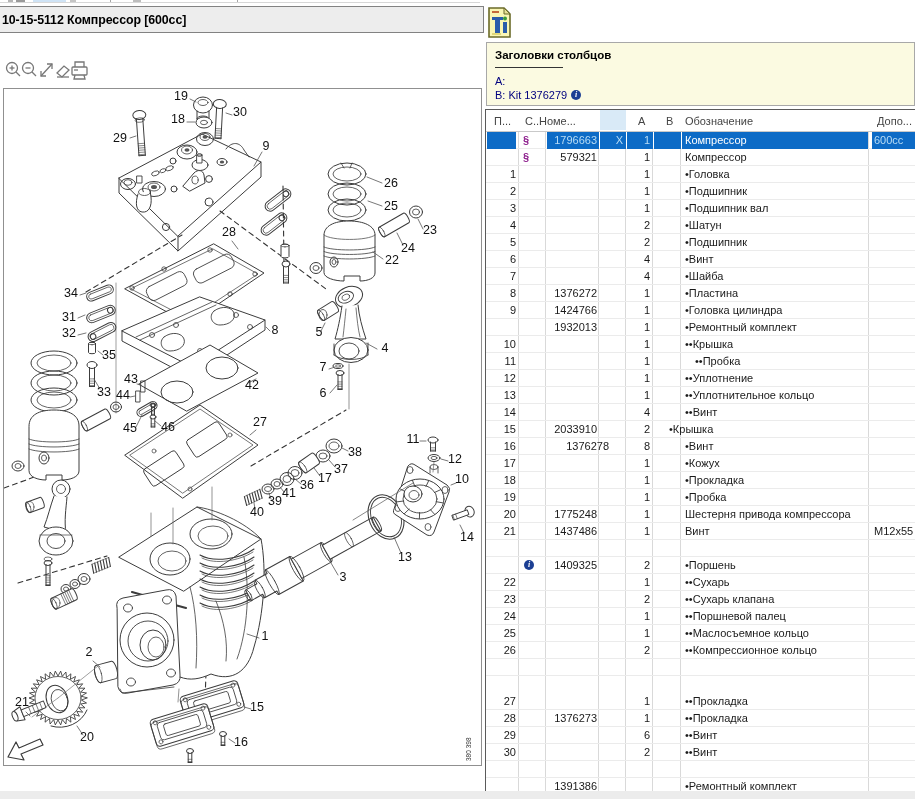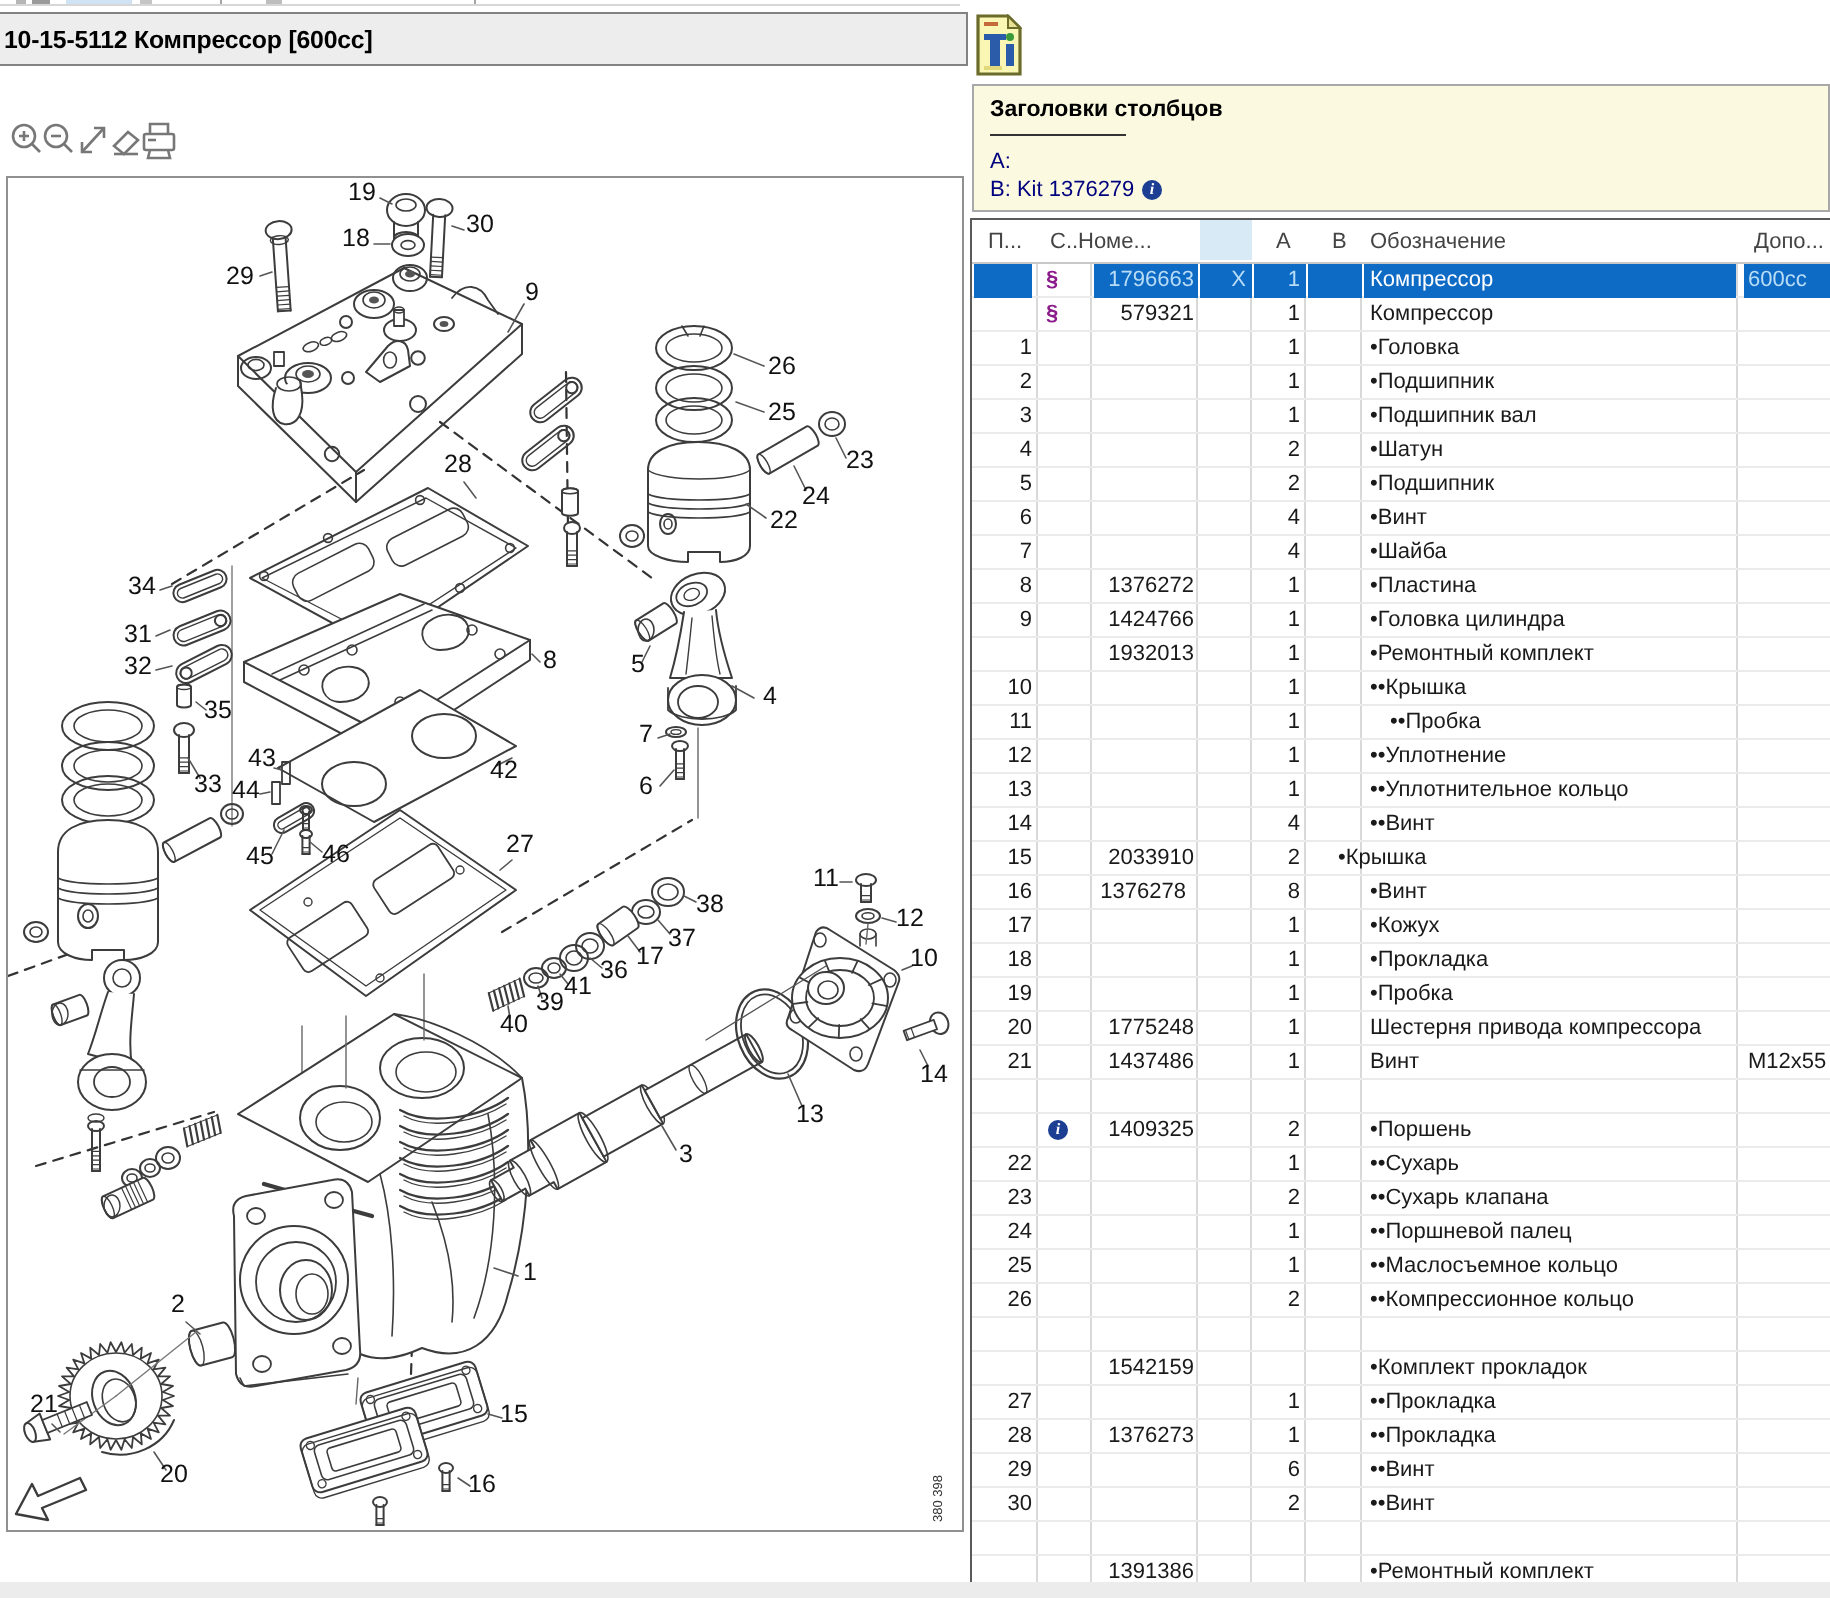--- a/index.html
+++ b/index.html
@@ -758,21 +758,21 @@
       <span class="ce" style="left:199px;color:#1a1a1a">••Винт</span>
     </div>
     <div class="tr" style="top:311px">
       <span class="ce r" style="left:1px;width:29px;color:#1a1a1a">15</span>
       <span class="ce r" style="left:60px;width:51px;color:#1a1a1a">2033910</span>
       <span class="ce r" style="left:140px;width:24px;color:#1a1a1a">2</span>
       <span class="ce" style="left:183px;color:#1a1a1a">•Крышка</span>
     </div>
     <div class="tr" style="top:328px">
       <span class="ce r" style="left:1px;width:29px;color:#1a1a1a">16</span>
-      <span class="ce r" style="left:56px;width:51px;color:#1a1a1a">1376278</span>
+      <span class="ce r" style="left:72px;width:51px;color:#1a1a1a">1376278</span>
       <span class="ce r" style="left:140px;width:24px;color:#1a1a1a">8</span>
       <span class="ce" style="left:199px;color:#1a1a1a">•Винт</span>
     </div>
     <div class="tr" style="top:345px">
       <span class="ce r" style="left:1px;width:29px;color:#1a1a1a">17</span>
       <span class="ce r" style="left:140px;width:24px;color:#1a1a1a">1</span>
       <span class="ce" style="left:199px;color:#1a1a1a">•Кожух</span>
     </div>
     <div class="tr" style="top:362px">
       <span class="ce r" style="left:1px;width:29px;color:#1a1a1a">18</span>
@@ -823,24 +823,20 @@
       <span class="ce r" style="left:1px;width:29px;color:#1a1a1a">25</span>
       <span class="ce r" style="left:140px;width:24px;color:#1a1a1a">1</span>
       <span class="ce" style="left:199px;color:#1a1a1a">••Маслосъемное кольцо</span>
     </div>
     <div class="tr" style="top:532px">
       <span class="ce r" style="left:1px;width:29px;color:#1a1a1a">26</span>
       <span class="ce r" style="left:140px;width:24px;color:#1a1a1a">2</span>
       <span class="ce" style="left:199px;color:#1a1a1a">••Компрессионное кольцо</span>
     </div>
     <div class="tr" style="top:549px"></div>
-    <div class="tr" style="top:566px">
-      <span class="ce r" style="left:60px;width:51px;color:#1a1a1a">1542159</span>
-      <span class="ce" style="left:199px;color:#1a1a1a">•Комплект прокладок</span>
-    </div>
     <div class="tr" style="top:583px">
       <span class="ce r" style="left:1px;width:29px;color:#1a1a1a">27</span>
       <span class="ce r" style="left:140px;width:24px;color:#1a1a1a">1</span>
       <span class="ce" style="left:199px;color:#1a1a1a">••Прокладка</span>
     </div>
     <div class="tr" style="top:600px">
       <span class="ce r" style="left:1px;width:29px;color:#1a1a1a">28</span>
       <span class="ce r" style="left:60px;width:51px;color:#1a1a1a">1376273</span>
       <span class="ce r" style="left:140px;width:24px;color:#1a1a1a">1</span>
       <span class="ce" style="left:199px;color:#1a1a1a">••Прокладка</span>

